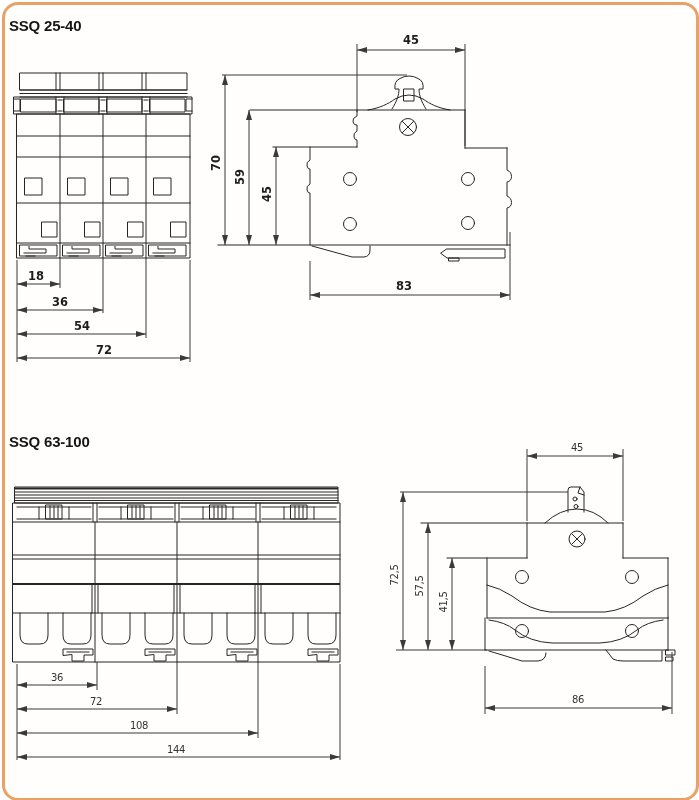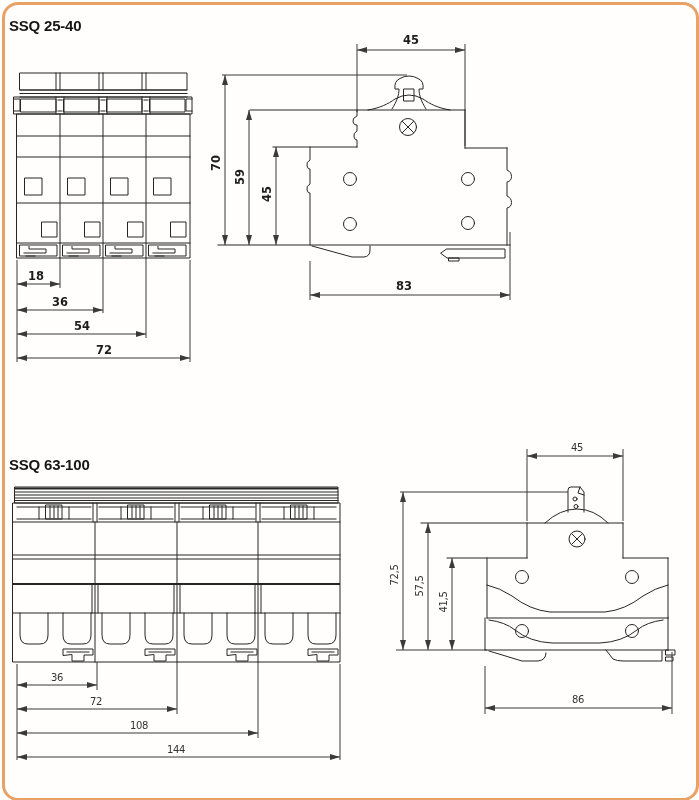--- a/index.html
+++ b/index.html
@@ -3,21 +3,21 @@
 <meta charset="utf-8">
 <style>
   html,body{margin:0;padding:0;background:#ffffff;}
   body{width:699px;height:800px;position:relative;overflow:hidden;
        font-family:"Liberation Sans", sans-serif;}
   .card{position:absolute;left:2px;top:2px;width:691px;height:793px;
         border:3px solid #E9A265;border-radius:16px;background:#fffefd;}
   .sec-title{position:absolute;font-weight:bold;font-size:15px;color:#161616;
              letter-spacing:-0.2px;font-family:"Liberation Sans",sans-serif;}
   .t1{left:9px;top:9px;margin-top:8px;}
-  .t2{left:9px;top:456px;}
+  .t2{left:9px;top:433px;}
   svg{position:absolute;left:0;top:0;}
   svg *{vector-effect:non-scaling-stroke;}
   .ln{stroke:#262626;stroke-width:1;fill:none;stroke-linecap:square;}
   .ln2{stroke:#262626;stroke-width:2.2;fill:none;}
   .dim{stroke:#3a3a3a;stroke-width:1;fill:none;}
   .arr{fill:#3a3a3a;}
   text{fill:#1d1d1d;}
   .dt1{font:bold 11.5px "DejaVu Sans",sans-serif;}
   .dt2{font:400 10px "DejaVu Sans",sans-serif;letter-spacing:-0.3px;fill:#333;}
 </style>

